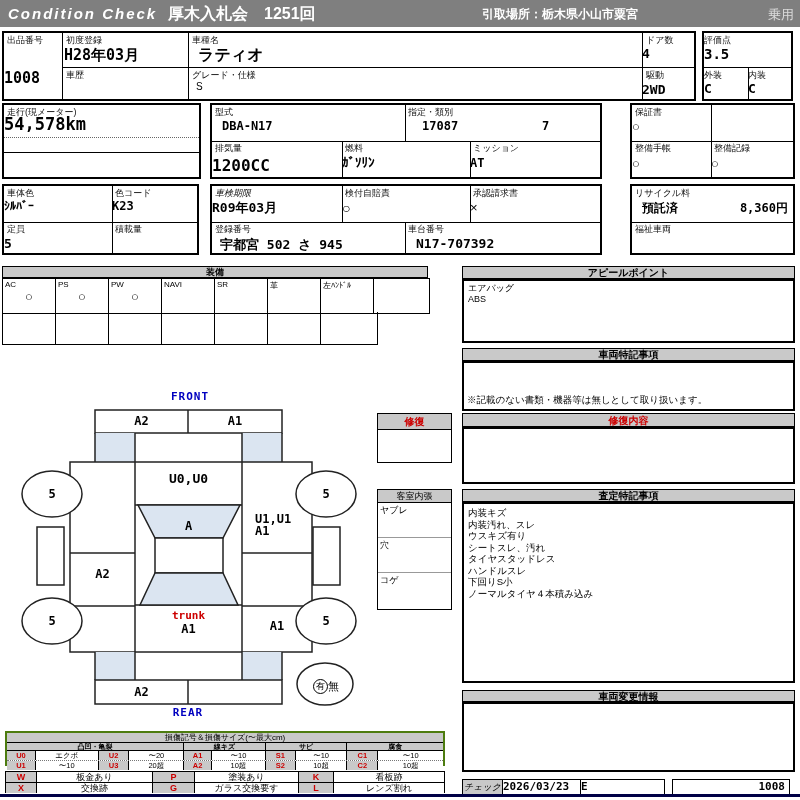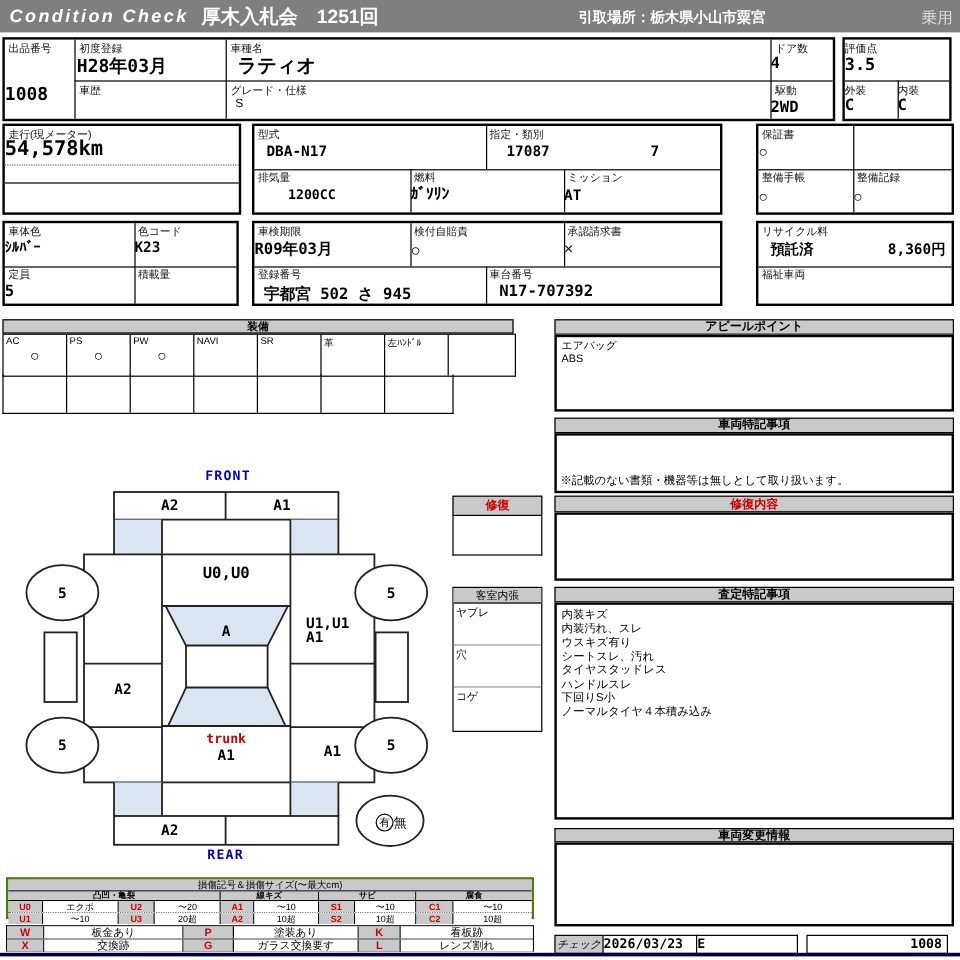--- a/index.html
+++ b/index.html
@@ -85,21 +85,21 @@
     <div class="hline" style="left:0;top:36px;width:388px;"></div>
     <div class="vline" style="left:193px;top:0;height:36px;"></div>
     <div class="vline" style="left:130px;top:36px;height:36px;"></div>
     <div class="vline" style="left:258px;top:36px;height:36px;"></div>
     <div class="abs lbl" style="left:3px;top:2px;">型式</div>
     <div class="abs val" style="left:10px;top:14px;font-size:12px;">DBA-N17</div>
     <div class="abs lbl" style="left:196px;top:2px;">指定・類別</div>
     <div class="abs val" style="left:210px;top:14px;font-size:12px;">17087</div>
     <div class="abs val" style="left:330px;top:14px;font-size:12px;">7</div>
     <div class="abs lbl" style="left:3px;top:38px;">排気量</div>
-    <div class="abs val ctr" style="left:0;top:51px;width:130px;font-size:11px;padding-left:28px;">1200CC</div>
+    <div class="abs val ctr" style="left:0;top:51px;width:130px;font-size:16px;">1200CC</div>
     <div class="abs lbl" style="left:133px;top:38px;">燃料</div>
     <div class="abs val ctr" style="left:130px;top:50px;width:128px;font-size:13px;">ｶﾞｿﾘﾝ</div>
     <div class="abs lbl" style="left:261px;top:38px;">ミッション</div>
     <div class="abs val ctr" style="left:258px;top:51px;width:130px;font-size:12px;">AT</div>
   </div>
 
   <div class="abs b2" style="left:630px;top:103px;width:165px;height:76px;">
     <div class="hline" style="left:0;top:36px;width:161px;"></div>
     <div class="vline" style="left:79px;top:0;height:72px;"></div>
     <div class="abs lbl" style="left:3px;top:2px;">保証書</div>
@@ -120,21 +120,21 @@
     <div class="abs lbl" style="left:3px;top:38px;">定員</div>
     <div class="abs val ctr" style="left:0;top:50px;width:108px;font-size:13px;">5</div>
     <div class="abs lbl" style="left:111px;top:38px;">積載量</div>
   </div>
 
   <div class="abs b2" style="left:210px;top:184px;width:392px;height:71px;">
     <div class="hline" style="left:0;top:36px;width:388px;"></div>
     <div class="vline" style="left:130px;top:0;height:36px;"></div>
     <div class="vline" style="left:258px;top:0;height:36px;"></div>
     <div class="vline" style="left:193px;top:36px;height:31px;"></div>
-    <div class="abs lbl" style="left:3px;top:2px;">車検期限</div>
+    <div class="abs lbl" style="left:3px;top:2px;font-style:italic;">車検期限</div>
     <div class="abs val ctr" style="left:0;top:13px;width:130px;font-size:13px;">R09年03月</div>
     <div class="abs lbl" style="left:133px;top:2px;">検付自賠責</div>
     <div class="abs ctr" style="left:130px;top:14px;width:128px;font-size:14px;">○</div>
     <div class="abs lbl" style="left:261px;top:2px;">承認請求書</div>
     <div class="abs ctr" style="left:258px;top:14px;width:130px;font-size:13px;">×</div>
     <div class="abs lbl" style="left:3px;top:38px;">登録番号</div>
     <div class="abs val" style="left:8px;top:50px;font-size:13px;">宇都宮  502  さ    945</div>
     <div class="abs lbl" style="left:196px;top:38px;">車台番号</div>
     <div class="abs val" style="left:204px;top:50px;font-size:13px;">N17-707392</div>
   </div>

